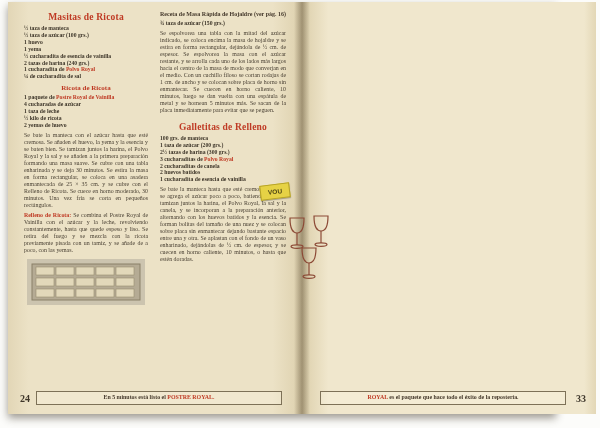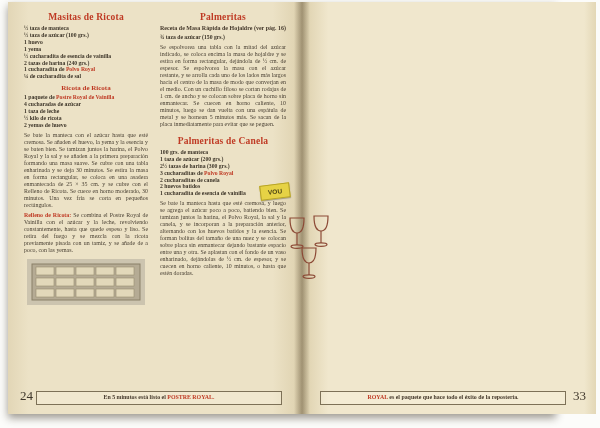--- a/index.html
+++ b/index.html
@@ -59,21 +59,21 @@
   .footer-strip{
     position:absolute;bottom:9px;height:12px;
     border:1px solid #7d7157;background:rgba(255,250,235,.25);
     font-size:5.9px;line-height:11px;font-weight:bold;color:#45392c;
     text-align:center;overflow:hidden;
   }
   .footer-strip .brand{color:#bf3a24;}
   .fs-left{left:28px;width:244px;}
   .fs-right{left:18px;width:244px;}
   .pagenum{
-    position:absolute;bottom:10px;font-size:13px;font-weight:normal;color:#3e362a;
+    position:absolute;bottom:10px;font-size:10px;font-weight:bold;color:#3e362a;
   }
   .pn-left{left:12px;}
   .pn-right{right:10px;}
 </style>
 </head>
 <body>
 
 <div class="book">
 
   <div class="page page-left">
@@ -119,29 +119,28 @@
           <rect x="9" y="30" width="18" height="8"></rect>
             <rect x="29" y="30" width="18" height="8"></rect>
             <rect x="49" y="30" width="18" height="8"></rect>
             <rect x="69" y="30" width="18" height="8"></rect>
             <rect x="89" y="30" width="18" height="8"></rect>
         </g>
       </svg>
     </div>
 
     <div class="col" id="col2">
-      <h2 class="title">Palmeritas</h2>
       <p class="note">Receta de Masa Rápida de Hojaldre (ver pág. 16)</p>
       <div class="ings">
           <div class="ing"><span>¾ taza de azúcar (150 grs.)</span></div>
         </div>
       <div>
           <p class="para">Se espolvorea una tabla con la mitad del azúcar indicado, se coloca encima la masa de hojaldre y se estira en forma rectangular, dejándola de ½ cm. de espesor. Se espolvorea la masa con el azúcar restante, y se arrolla cada uno de los lados más largos hacia el centro de la masa de modo que converjan en el medio. Con un cuchillo filoso se cortan rodajas de 1 cm. de ancho y se colocan sobre placa de horno sin enmantecar. Se cuecen en horno caliente, 10 minutos, luego se dan vuelta con una espátula de metal y se hornean 5 minutos más. Se sacan de la placa inmediatamente para evitar que se peguen.</p>
         </div>
-      <h2 class="title" style="margin-top:8px;">Palmeritas de Canela</h2>
+      <h2 class="title" style="margin-top:8px;">Galletitas de Relleno</h2>
       <div class="ings">
           <div class="ing"><span>100 grs. de manteca</span></div>
           <div class="ing"><span>1 taza de azúcar (200 grs.)</span></div>
           <div class="ing"><span>2½ tazas de harina (300 grs.)</span></div>
           <div class="ing"><span>3 cucharaditas de </span><span class="red">Polvo Royal</span></div>
           <div class="ing"><span>2 cucharaditas de canela</span></div>
           <div class="ing"><span>2 huevos batidos</span></div>
           <div class="ing"><span>1 cucharadita de esencia de vainilla</span></div>
         </div>
       <div>

